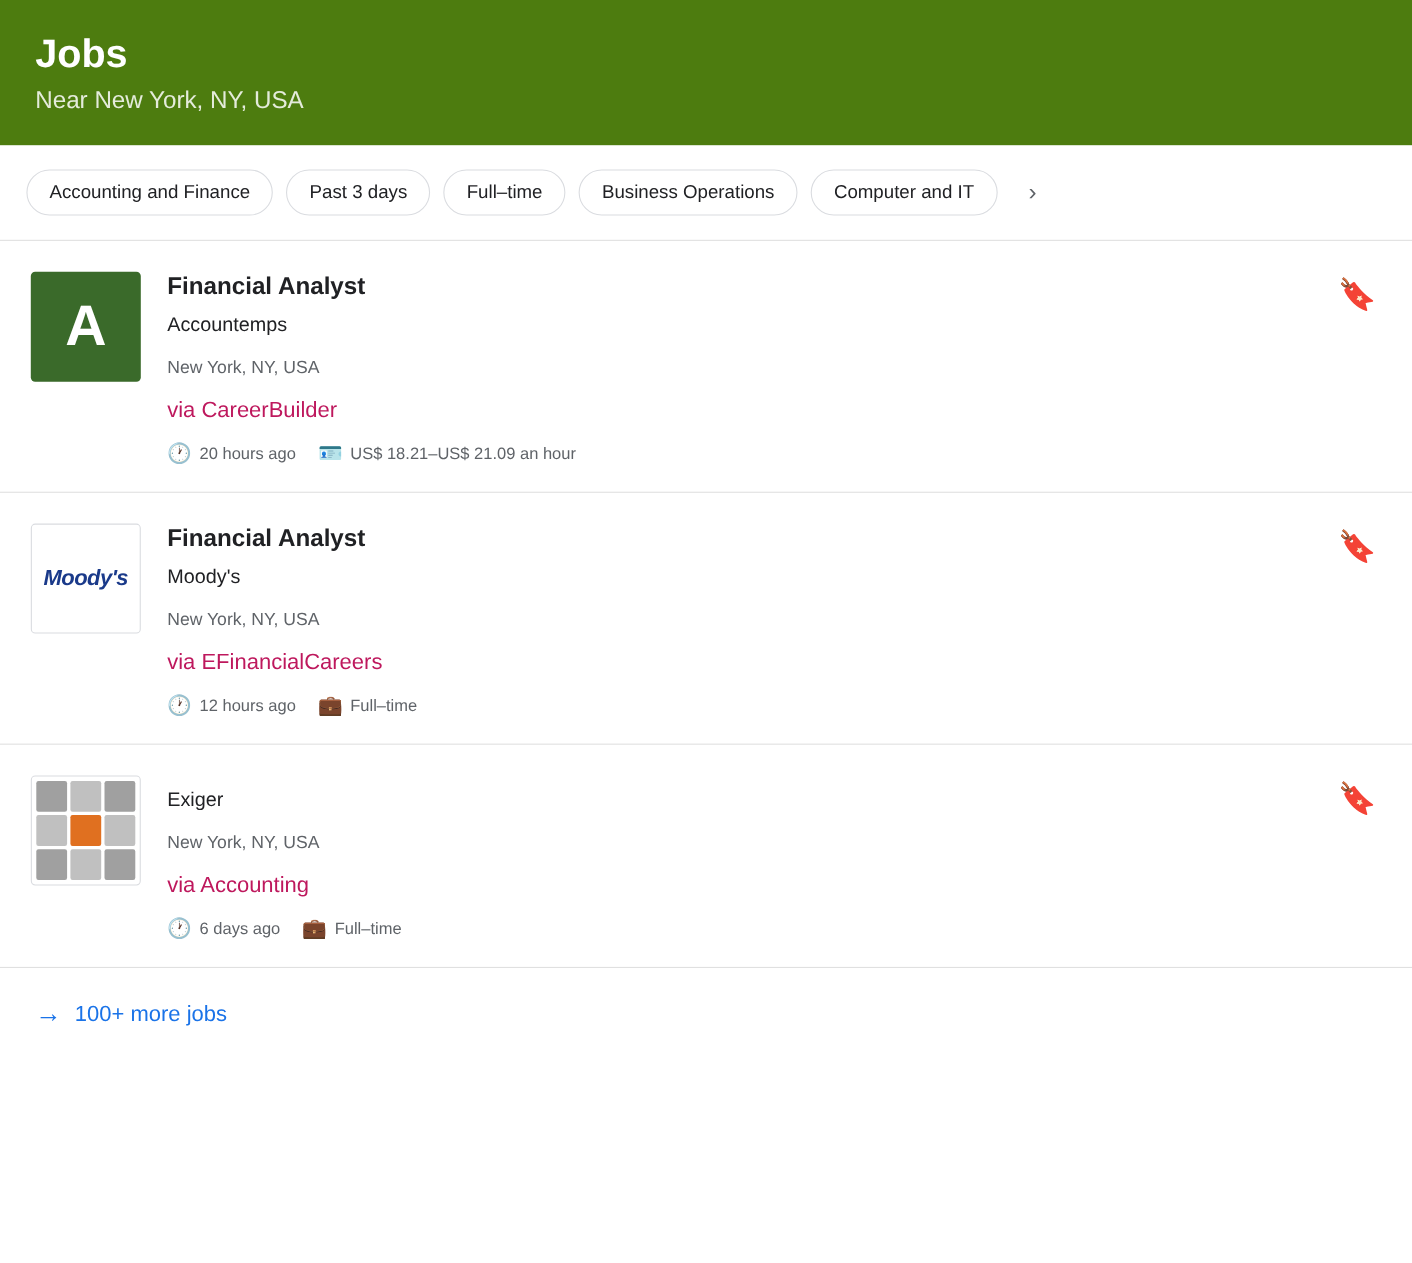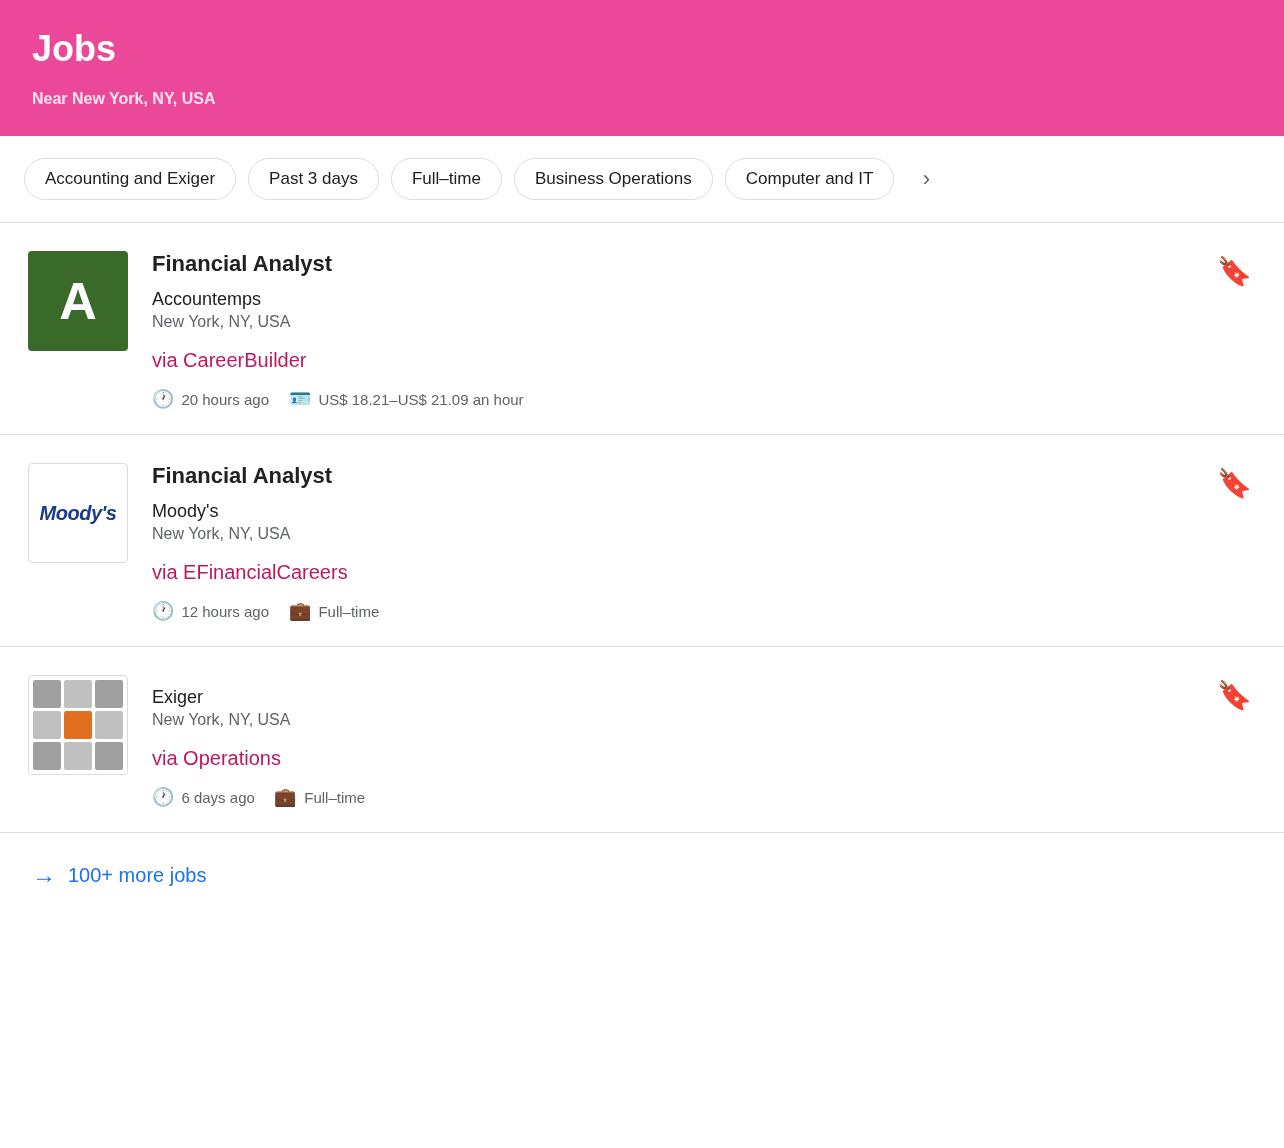--- a/index.html
+++ b/index.html
@@ -5,34 +5,33 @@
     * { box-sizing: border-box; margin: 0; padding: 0; }
     body {
       font-family: Arial, sans-serif;
       background: #fff;
       width: 1284px;
       min-height: 1148px;
     }
 
     
     .header {
-      background: #ec4899;
+      background: #4d7c0f;
       padding: 28px 32px 28px 32px;
       color: white;
     }
     .header-title {
       font-size: 36px;
       font-weight: bold;
       color: white;
     }
     .header-subtitle {
-      font-size: 16px;
+      font-size: 22px;
       color: rgba(255,255,255,0.85);
-      margin-top: 20px;
-      font-weight: bold;
+      margin-top: 8px;
     }
 
     
     .filters-row {
       display: flex;
       align-items: center;
       padding: 22px 24px;
       gap: 12px;
       border-bottom: 1px solid #e0e0e0;
       overflow: hidden;
@@ -150,21 +149,21 @@
       color: #202124;
     }
     .job-company {
       font-size: 18px;
       color: #202124;
       margin-top: 12px;
     }
     .job-location {
       font-size: 16px;
       color: #5f6368;
-      margin-top: 3px;
+      margin-top: 20px;
     }
     .job-source {
       font-size: 20px;
       color: #be185d;
       margin-top: 18px;
     }
     .job-meta {
       display: flex;
       align-items: center;
       gap: 20px;
@@ -210,21 +209,21 @@
   </style>
 </head>
 <body>
 
 <div class="header">
   <div class="header-title">Jobs</div>
   <div class="header-subtitle">Near New York, NY, USA</div>
 </div>
 
 <div class="filters-row">
-  <div class="chip">Accounting and Exiger</div>
+  <div class="chip">Accounting and Finance</div>
   <div class="chip">Past 3 days</div>
   <div class="chip">Full–time</div>
   <div class="chip">Business Operations</div>
   <div class="chip-partial">Computer and IT</div>
   <button class="chevron-btn">›</button>
 </div>
 
 <div class="job-list">
 
   <div class="job-item">
@@ -281,21 +280,21 @@
         <div class="exiger-cell orange"></div>
         <div class="exiger-cell"></div>
         <div class="exiger-cell dark"></div>
         <div class="exiger-cell"></div>
         <div class="exiger-cell dark"></div>
       </div>
     </div>
     <div class="job-info">
       <div class="job-company">Exiger</div>
       <div class="job-location">New York, NY, USA</div>
-      <div class="job-source">via Operations</div>
+      <div class="job-source">via Accounting</div>
       <div class="job-meta">
         <div class="job-meta-item">
           <span class="meta-icon">🕐</span>
           <span>6 days ago</span>
         </div>
         <div class="job-meta-item">
           <span class="meta-icon">💼</span>
           <span>Full–time</span>
         </div>
       </div>

